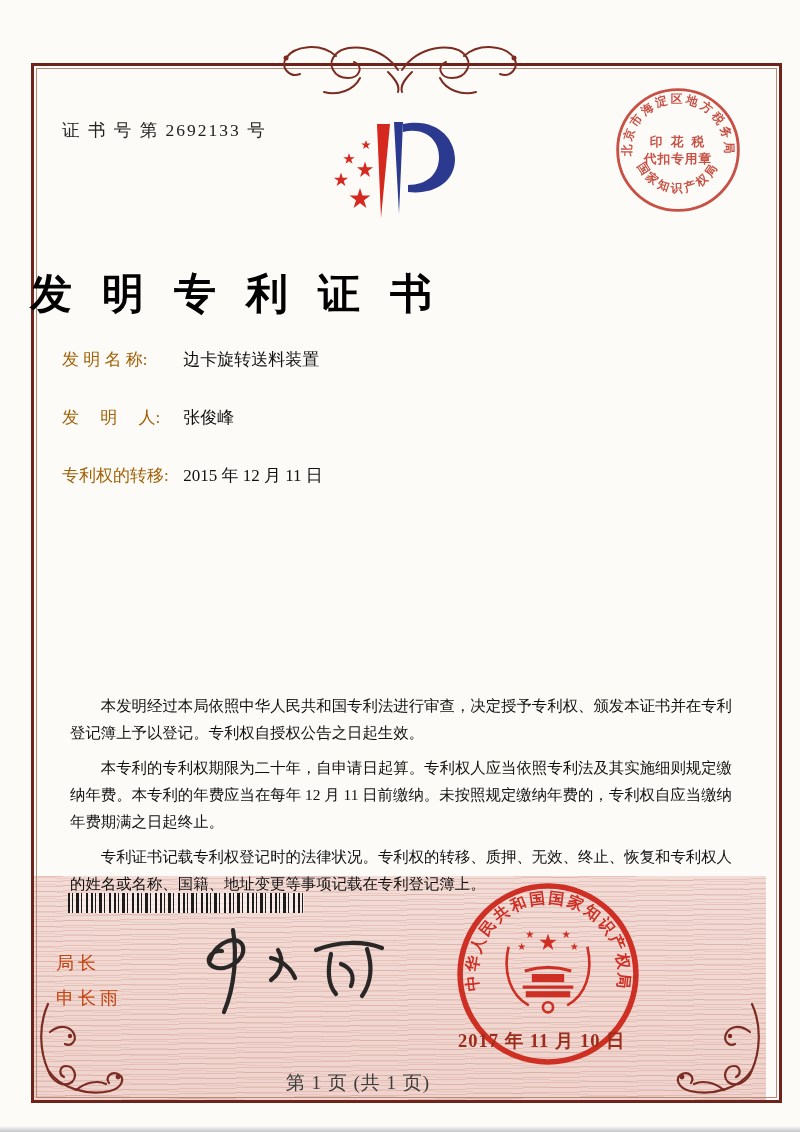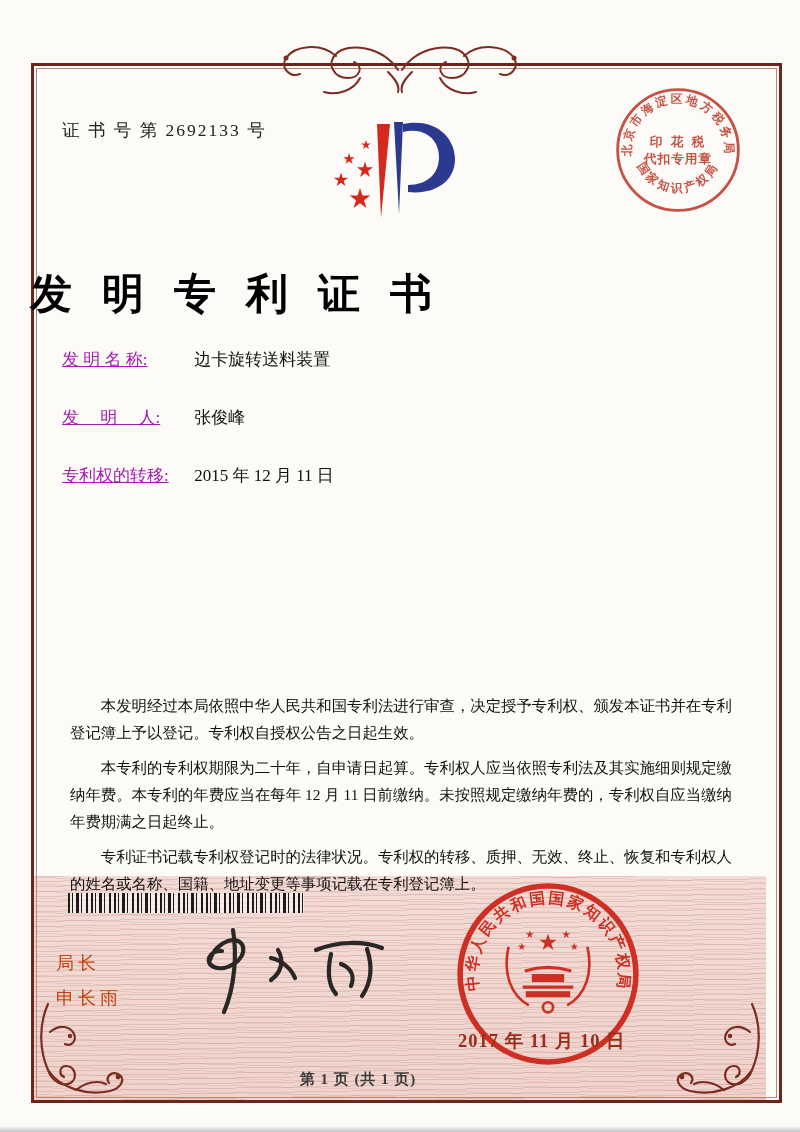--- a/index.html
+++ b/index.html
@@ -20,22 +20,22 @@
   .corner-br{position:absolute;left:659px;top:998px;z-index:7;}
   
   .cert-no{position:absolute;left:62px;top:118px;font-size:17.5px;letter-spacing:2px;color:#222;z-index:8;}
   .logo{position:absolute;left:332px;top:92px;z-index:8;}
   .tax-stamp{position:absolute;left:612px;top:84px;width:132px;height:132px;opacity:.88;z-index:9;}
   .title{position:absolute;left:0;top:238px;width:100%;z-index:8;
       font-size:42px;font-weight:700;letter-spacing:30px;padding-left:30px;box-sizing:border-box;color:#000000;}
   
   .fields{position:absolute;left:62px;top:348px;z-index:8;}
   .field-row{height:25px;margin-bottom:33px;font-size:17px;white-space:nowrap;}
-  .field-label{display:inline-block;width:108px;color:#a21caf;text-decoration:underline;}
-  .field-value{margin-left:20px;color:#111;}
+  .field-label{display:inline-block;width:108px;color:#a16207;}
+  .field-value{margin-left:9px;color:#111;}
   
   .body-text{position:absolute;left:62px;top:684px;width:678px;z-index:8;
       font-size:15.4px;line-height:27px;text-align:justify;color:#101010;}
   .body-text p{margin:8px;text-indent:2em;}
   
   .pink{position:absolute;left:34px;top:876px;width:732px;height:226px;z-index:1;
       background:
        repeating-linear-gradient(179deg, rgba(176,96,86,.20) 0 1px, rgba(0,0,0,0) 1px 5px),
        repeating-linear-gradient(1.5deg, rgba(176,96,86,.13) 0 1px, rgba(0,0,0,0) 1px 7px),
        linear-gradient(#f3dcd6,#efd3cc);}
@@ -45,21 +45,21 @@
          rgba(0,0,0,0) 5px 8px,#1b1b1b 8px 11px,rgba(0,0,0,0) 11px 13px,#1b1b1b 13px 14px,
          rgba(0,0,0,0) 14px 18px,#1b1b1b 18px 20px,rgba(0,0,0,0) 20px 23px),
        rgba(255,255,255,.5);}
   .director{position:absolute;left:56px;top:946px;z-index:8;font-size:18px;line-height:35px;
       letter-spacing:4px;color:#c2410c;font-family:"Liberation Sans","DejaVu Sans",sans-serif;}
   .signature{position:absolute;left:180px;top:920px;z-index:8;}
   .office-seal{position:absolute;left:452px;top:878px;width:192px;height:192px;opacity:.93;z-index:9;}
   .seal-date{position:absolute;left:458px;top:1028px;z-index:10;font-size:18.5px;font-weight:700;
       color:#9c2b1a;letter-spacing:1px;}
   .footer{position:absolute;left:0;top:1070px;width:716px;text-align:center;z-index:8;
-      font-size:15px;color:#3c3c3c;letter-spacing:1px;font-weight:bold;}
+      font-size:19px;color:#3c3c3c;letter-spacing:1px;}
   svg{display:block;}
 </style>
 </head>
 <body>
 
 <div class="page">
 
   <svg width="0" height="0" style="position:absolute" aria-hidden="true">
     <defs>
       <path id="star" d="M0,-1 L0.588,0.809 L-0.951,-0.309 L0.951,-0.309 L-0.588,0.809 Z"></path>

